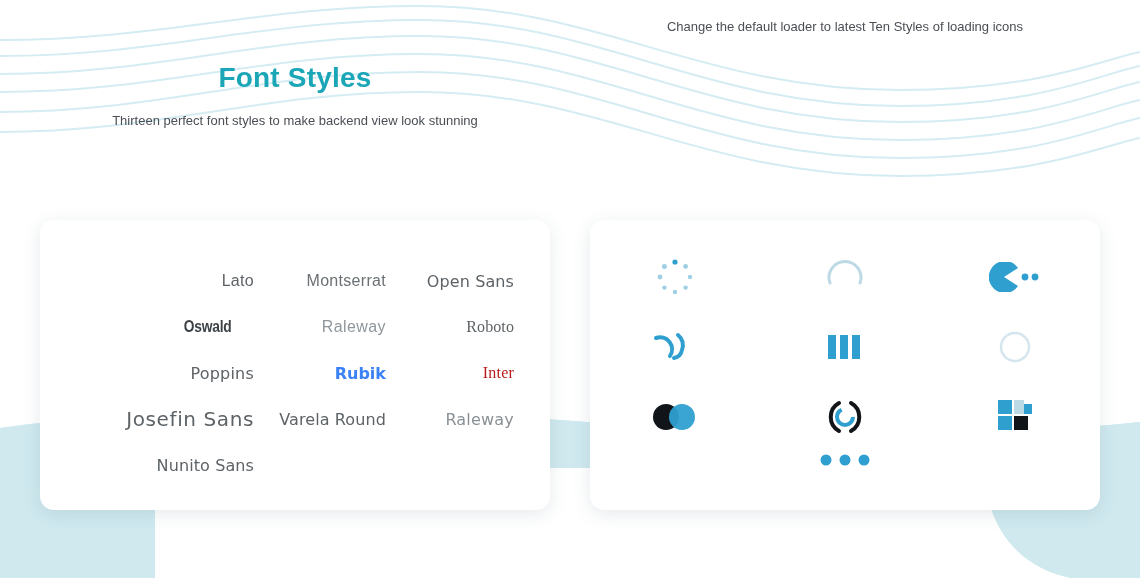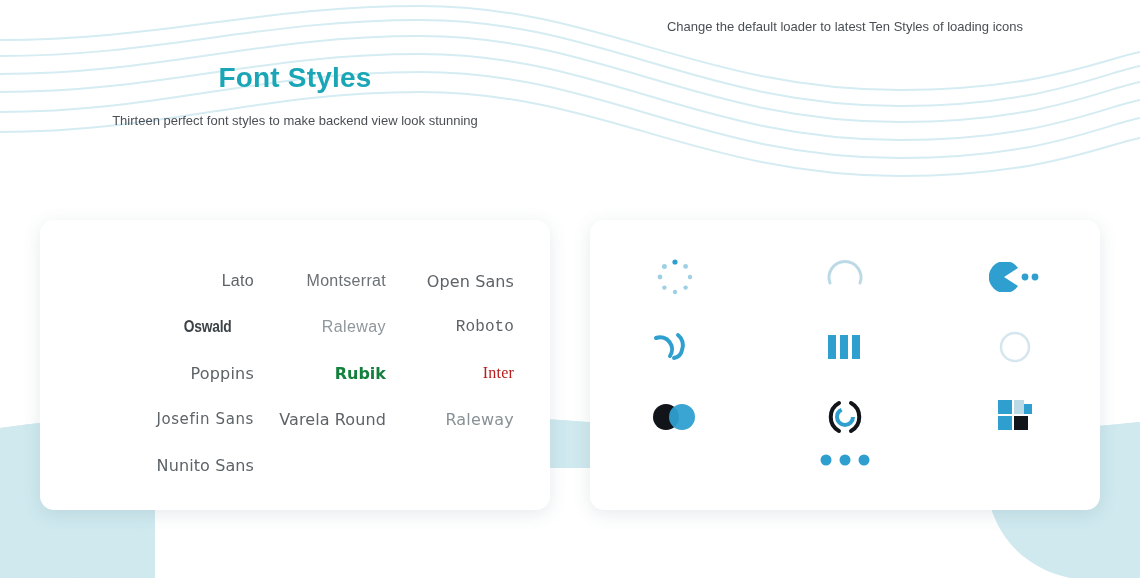--- a/index.html
+++ b/index.html
@@ -85,28 +85,28 @@
     align-items: center;
   }
   .font-item {
     font-size: 16px;
     color: #5d6367;
     white-space: nowrap;
   }
   .f-lato        { font-family: "Liberation Sans", sans-serif; letter-spacing:.3px; }
   .f-oswald      { font-family: "Liberation Sans", sans-serif; font-weight: bold; letter-spacing:-.2px; transform: scaleX(.86); transform-origin: left center; color:#3c4246; }
   .f-poppins     { font-family: "DejaVu Sans", sans-serif; letter-spacing:.2px; }
-  .f-josefin     { font-family: "DejaVu Sans", sans-serif; letter-spacing:.6px; font-size:15px; }
+  .f-josefin     { font-family: "DejaVu Sans", sans-serif; letter-spacing:.6px; font-size:20px; }
   .f-nunito      { font-family: "DejaVu Sans", sans-serif; letter-spacing:.1px; }
   .f-montserrat  { font-family: "Liberation Sans", sans-serif; letter-spacing:.3px; color:#6a7074; }
   .f-raleway     { font-family: "Liberation Sans", sans-serif; letter-spacing:.4px; color:#8f979c; }
-  .f-rubik       { font-family: "DejaVu Sans", sans-serif; font-weight: bold; color:#15803d; }
+  .f-rubik       { font-family: "DejaVu Sans", sans-serif; font-weight: bold; color:#3b82f6; }
   .f-varela      { font-family: "DejaVu Sans", sans-serif; letter-spacing:.1px; color:#5d6367; }
   .f-opensans    { font-family: "DejaVu Sans", sans-serif; letter-spacing:.1px; }
-  .f-roboto      { font-family: Liberation Mono, monospace; letter-spacing:.1px; }
+  .f-roboto      { font-family: Liberation Serif, serif; letter-spacing:.1px; }
   .f-inter       { font-family: Liberation Serif, serif; letter-spacing:.2px; color:#b91c1c; }
   .f-manrope     { font-family: "DejaVu Sans", sans-serif; letter-spacing:.2px; color:#8a9196; }
 
   
   .loader-grid {
     position: absolute;
     left: 0;
     top: 22px;
     width: 510px;
     display: grid;

